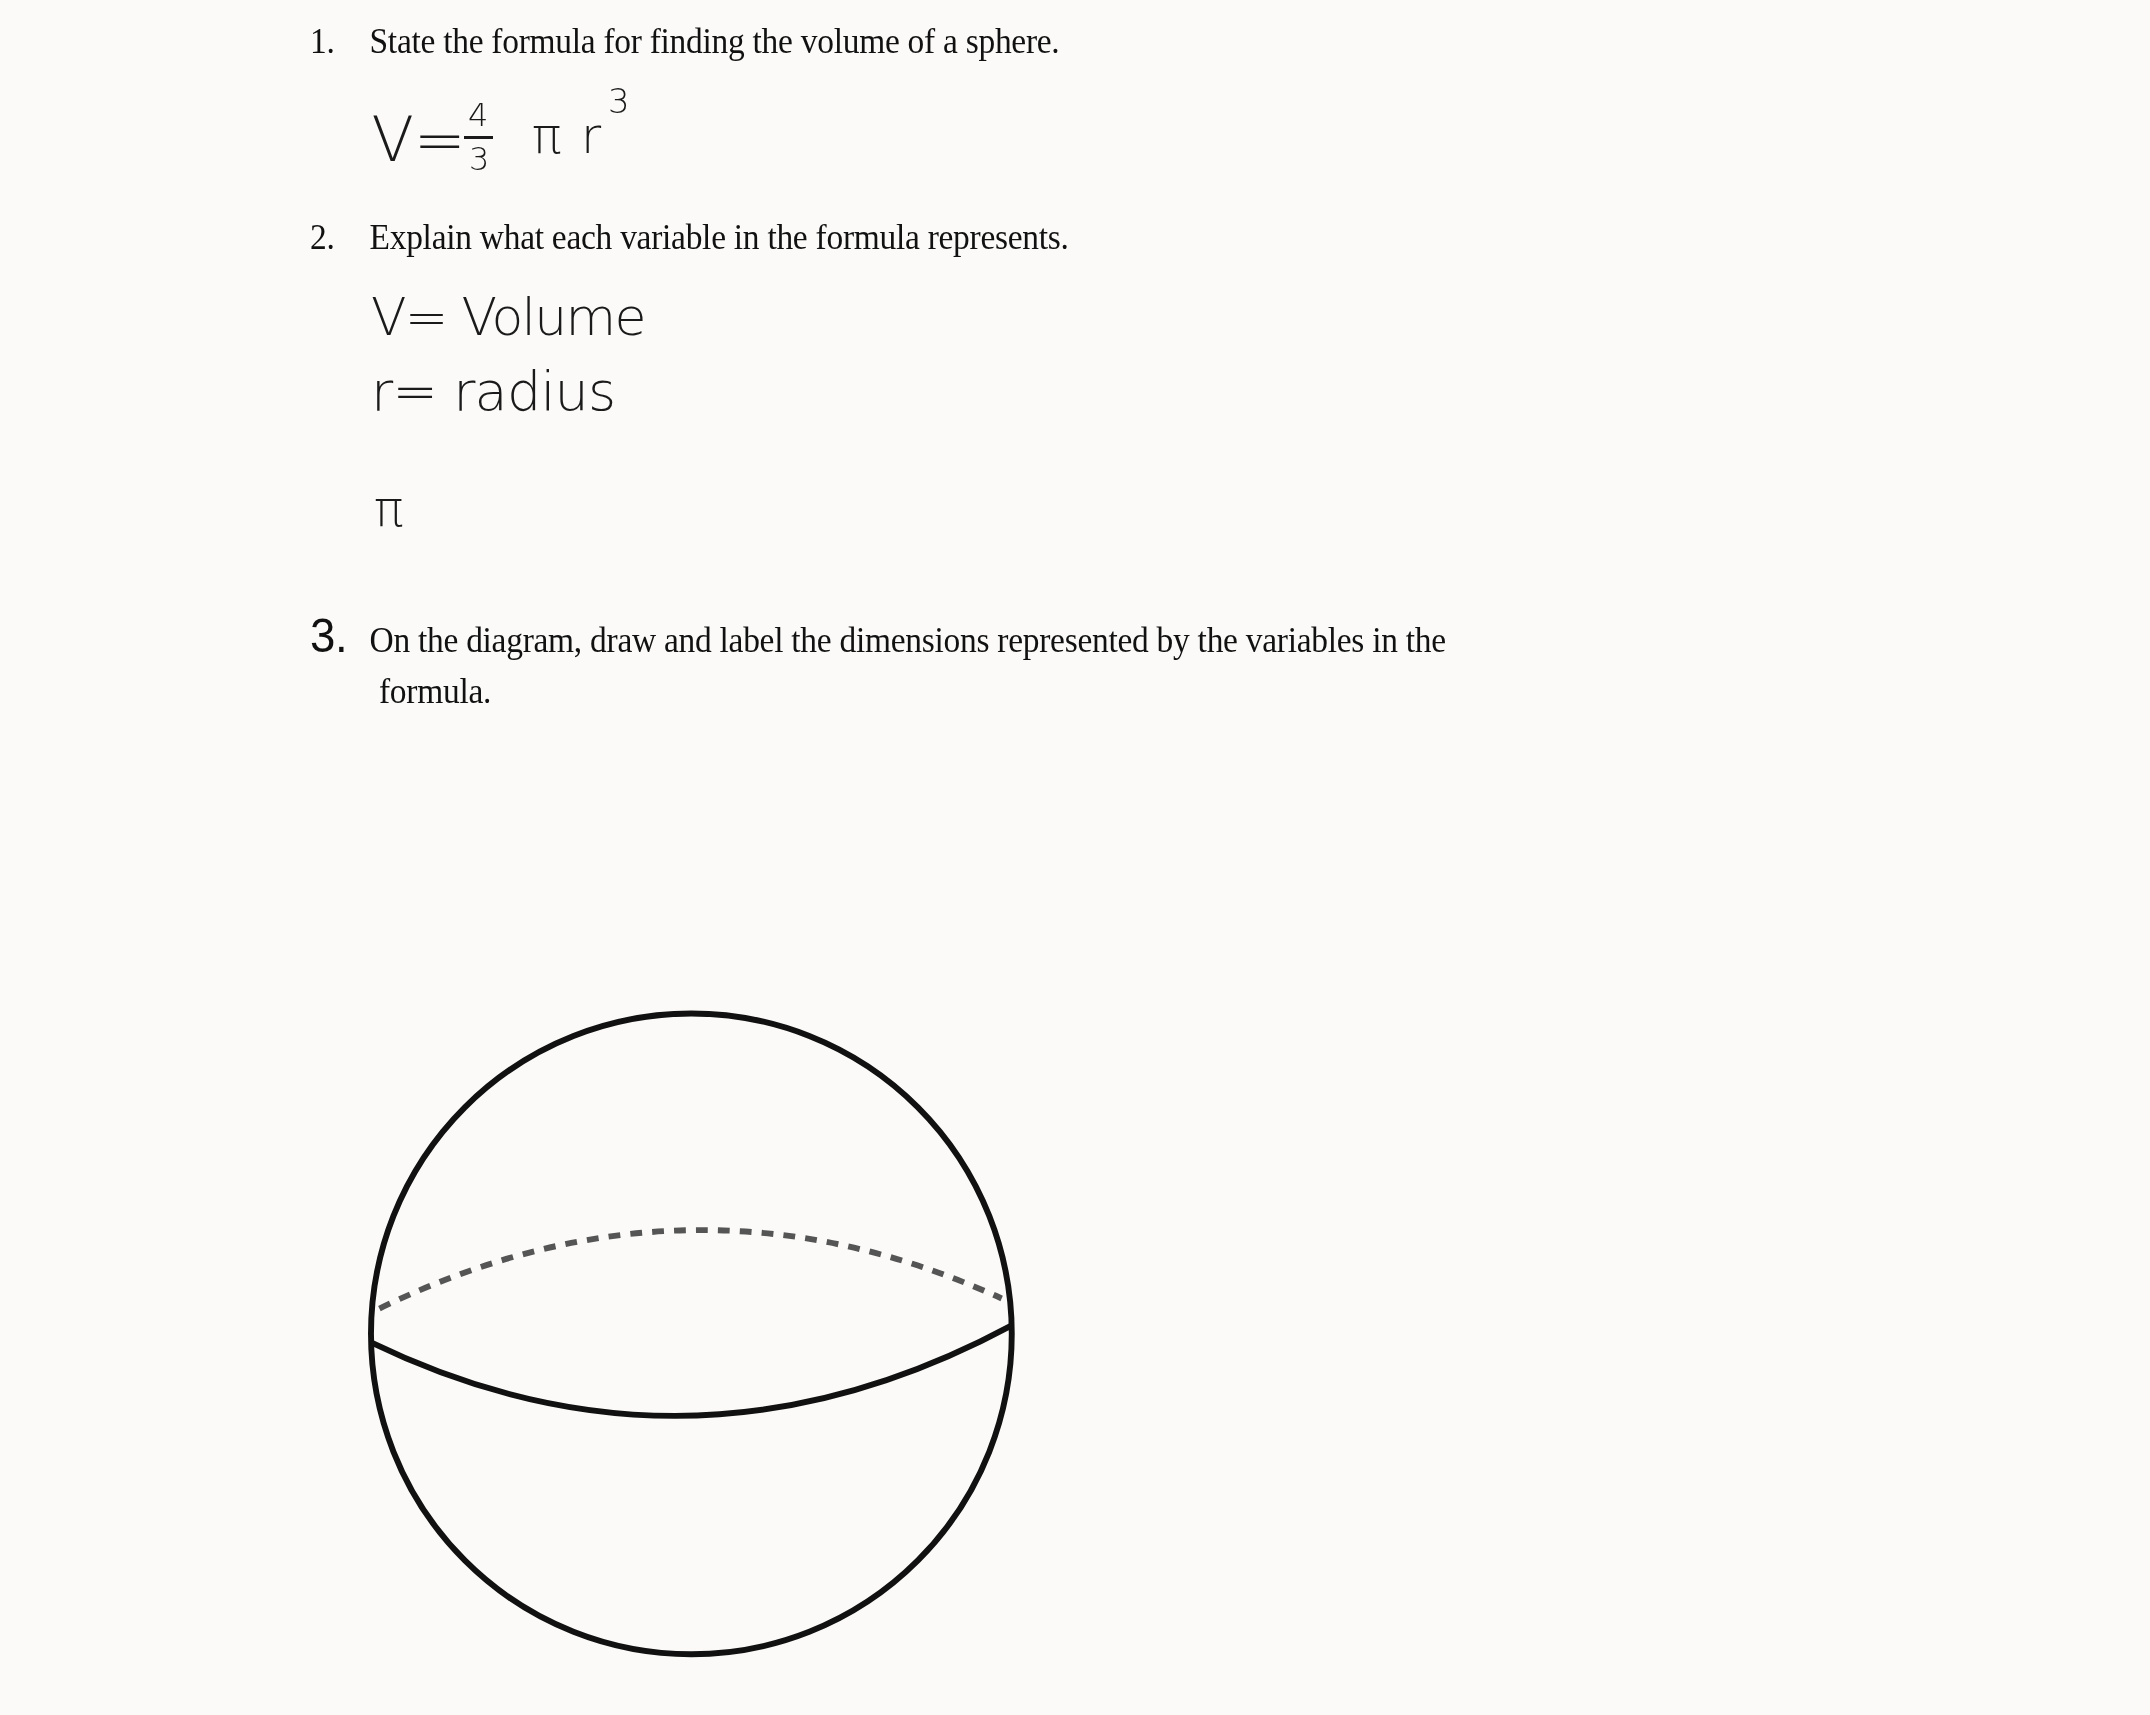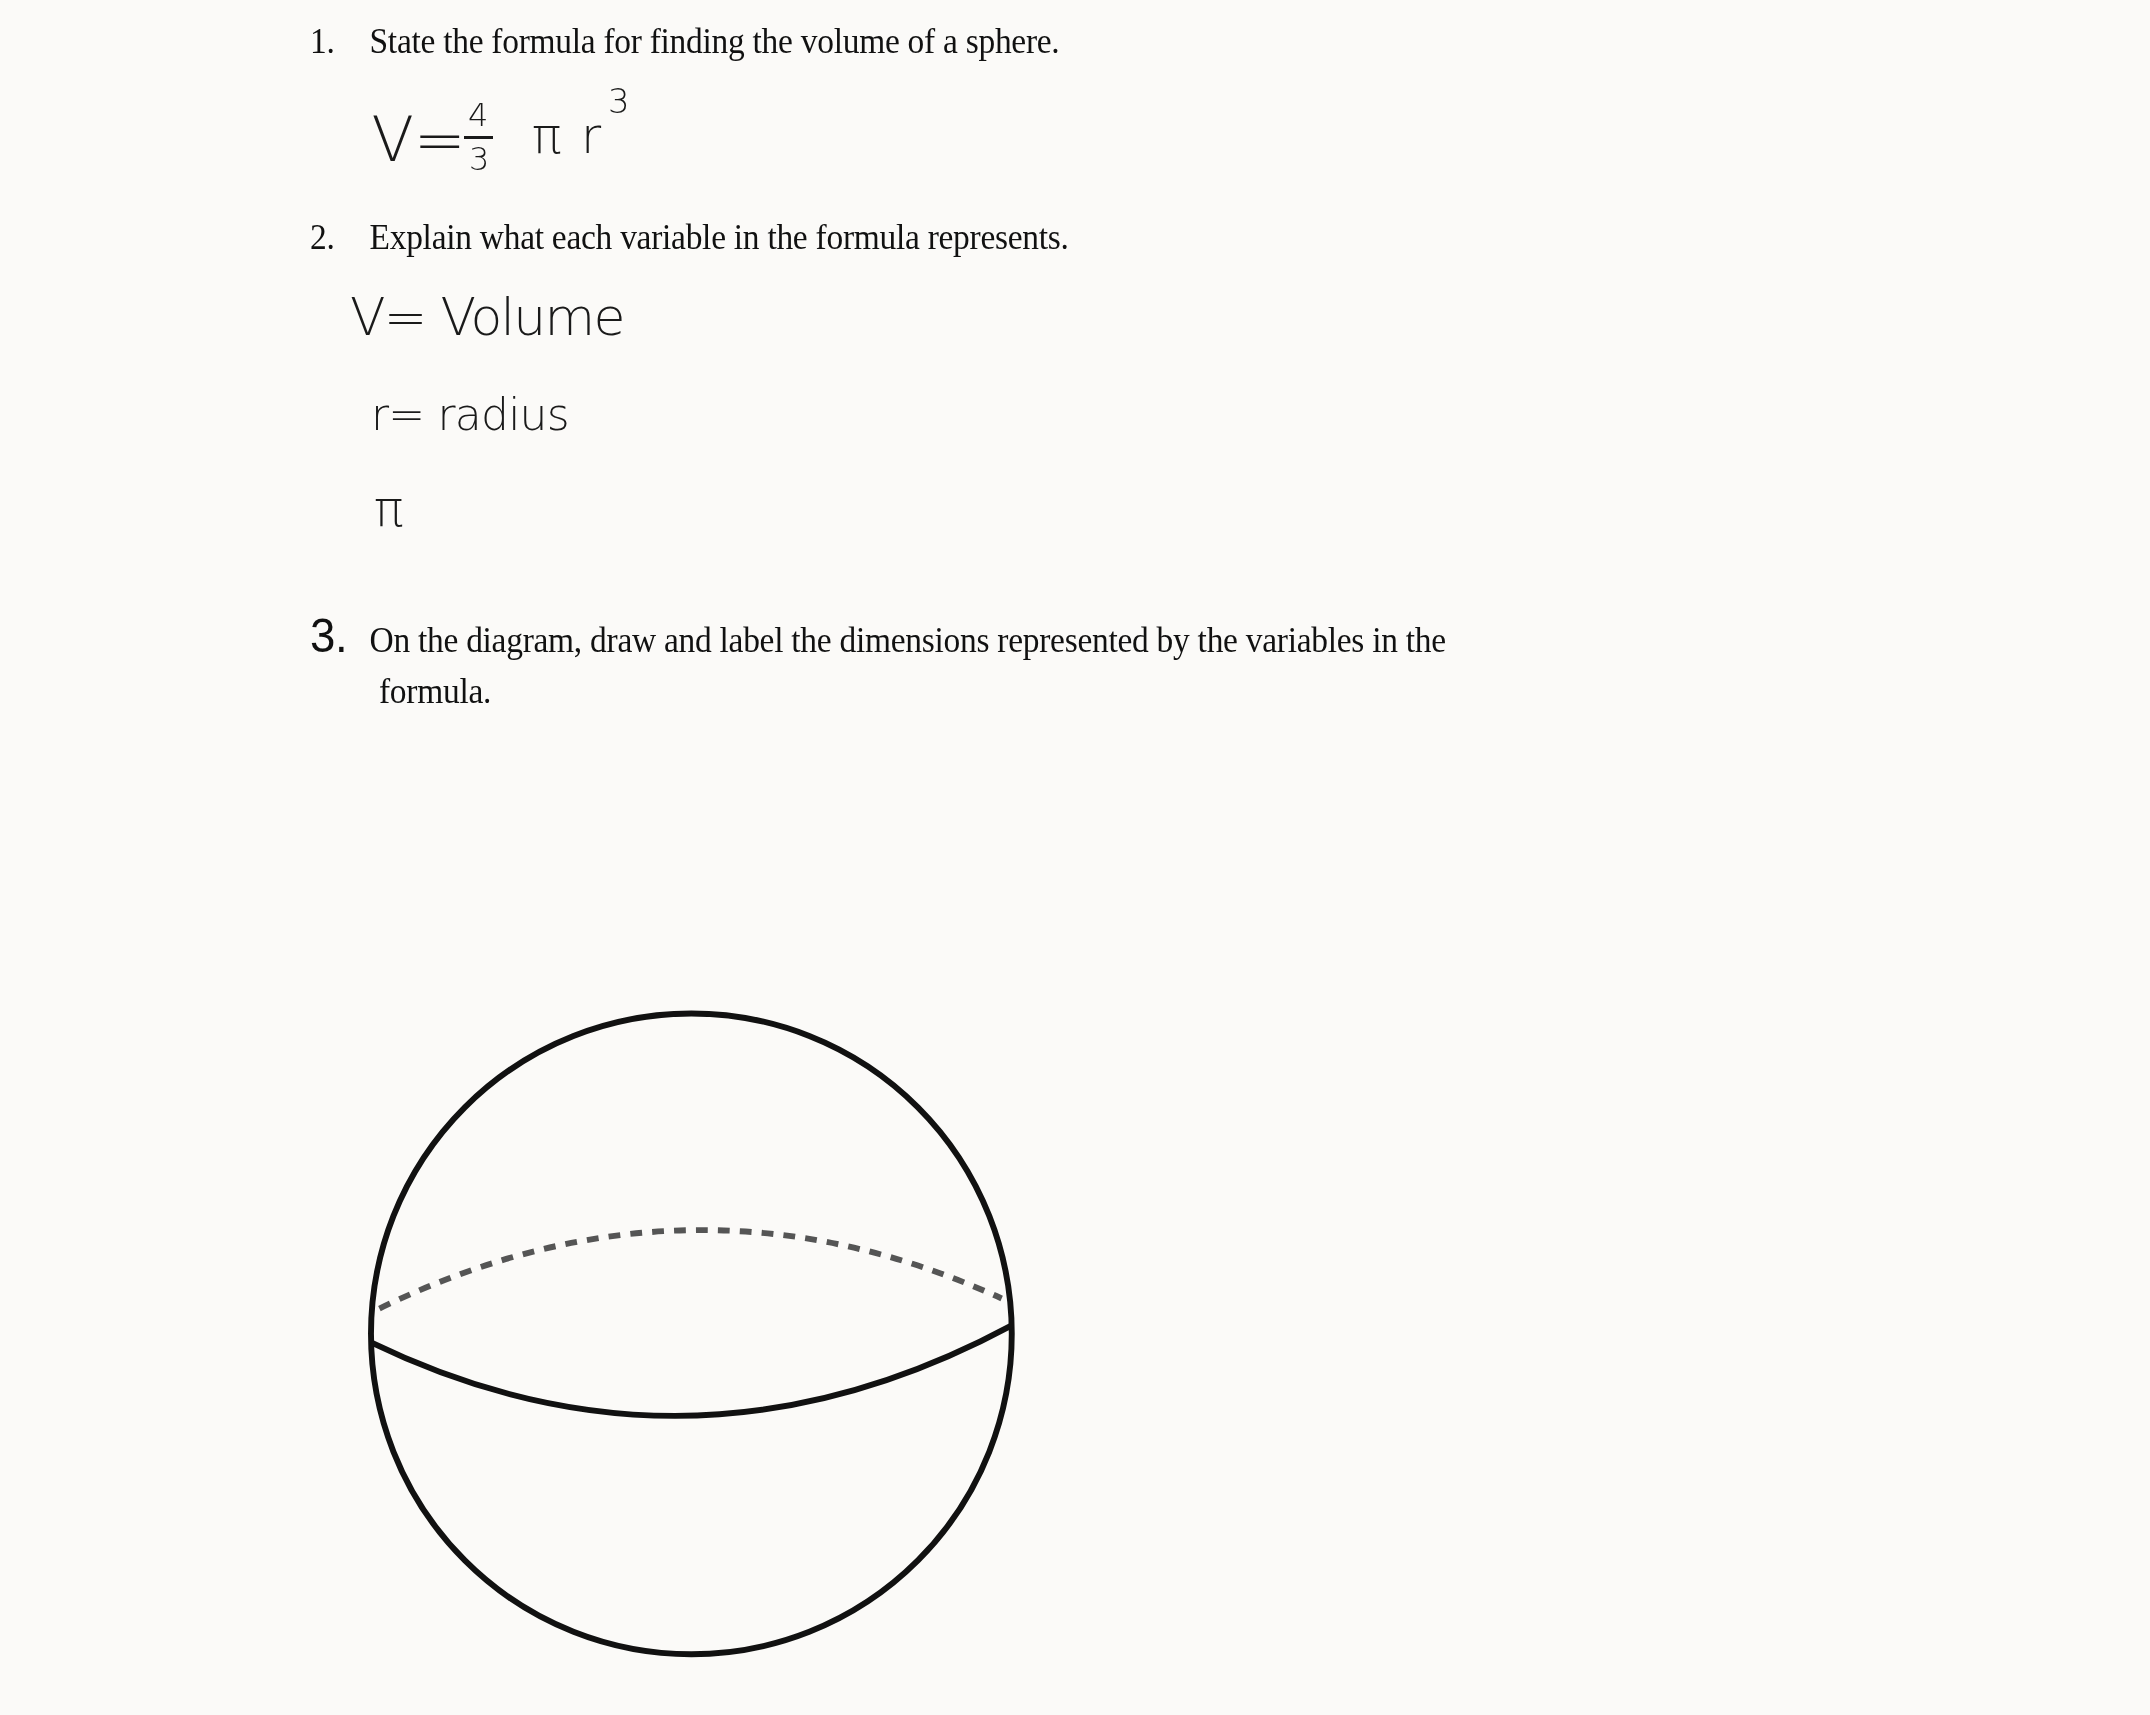--- a/index.html
+++ b/index.html
@@ -44,22 +44,22 @@
   <span class="hand" style="left:106px; top:56px; font-size:32px;">3</span>
   <span class="hand" style="left:169px; top:23.6px; font-size:49px;">π</span>
   <span class="hand" style="left:218px; top:23.6px; font-size:49px;">r</span>
   <span class="hand" style="left:245px; top:-3.4px; font-size:34px;">3</span>
 </div>
 
 <div class="q" style="left:310px; top:211px;">
   <span class="qnum">2.</span><span>Explain what each variable in the formula represents.</span>
 </div>
 
-<span class="hand" style="left:350px; top:287px; font-size:52px; letter-spacing:-1.7px;">V= Volume</span>
-<span class="hand" style="left:371px; top:389px; font-size:44px; letter-spacing:-0.8px;">r= radius</span>
+<span class="hand" style="left:371px; top:287px; font-size:52px; letter-spacing:-1.7px;">V= Volume</span>
+<span class="hand" style="left:371px; top:360px; font-size:54px; letter-spacing:-0.8px;">r= radius</span>
 <span class="hand" style="left:374px; top:481px; font-size:49px;">π</span>
 
 <div class="q q3" style="left:310px; top:609px;">
   <span class="qnum">3.</span><span>On the diagram, draw and label the dimensions represented by the variables in the</span>
 </div>
 <div class="q" style="left:379px; top:665px;">
   <span>formula.</span>
 </div>
 
 <svg width="2150" height="1715" viewBox="0 0 2550 2034">

